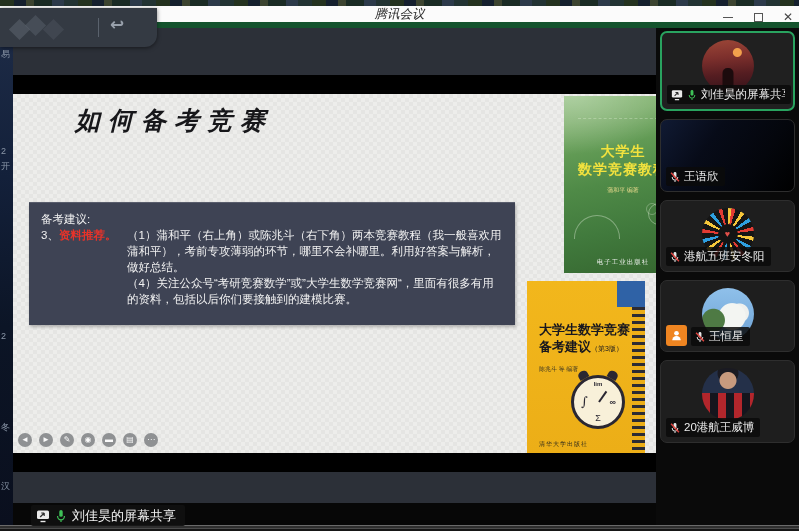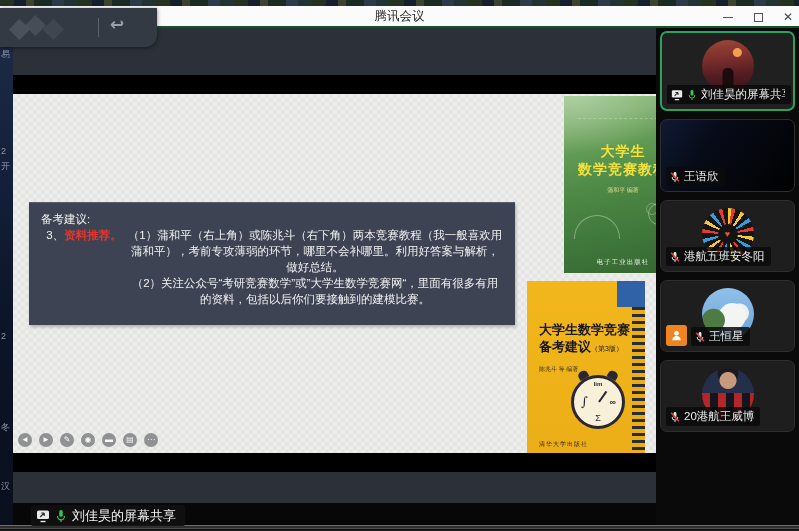--- a/index.html
+++ b/index.html
@@ -6,21 +6,21 @@
   html,body { width:799px; height:531px; background:#000; overflow:hidden;
     font-family:"Liberation Sans","DejaVu Sans",sans-serif; }
   #root { position:relative; width:799px; height:531px; background:#0a0a0a; overflow:hidden; }
 
   
   .noise { position:absolute; left:0; top:0; width:799px; height:6px;
     background:repeating-linear-gradient(90deg,#24321f 0 14px,#15202e 14px 26px,#3c4430 26px 34px,#1a2b24 34px 52px,#2c3a4a 52px 64px,#233 64px 78px); }
 
   
   .titlebar { position:absolute; left:0; top:6px; width:799px; height:22px; background:#fbfbfb;
-    display:flex; align-items:center; justify-content:center; border-bottom:2px solid #14532d; }
+    display:flex; align-items:center; justify-content:center; border-bottom:6px solid #14532d;font-style:italic; }
   .titlebar .title { font-size:12.5px; color:#2b2b2b; }
   .winctrl { position:absolute; right:4px; top:0; height:22px; display:flex; align-items:center; gap:16px; }
   .winctrl .wc { width:14px; height:14px; display:flex; align-items:center; justify-content:center; cursor:default; }
   .wc-min i { display:block; width:10px; height:0; border-bottom:1.5px solid #555; }
   .wc-max i { display:block; width:9px; height:9px; border:1.4px solid #555; }
   .wc-close { font-size:12px; color:#444; line-height:14px; }
 
   
   .floatbar { position:absolute; left:0; top:8px; width:157px; height:39px; background:#343a43;
     border-radius:0 0 12px 0; z-index:40; box-shadow:0 1px 4px rgba(0,0,0,.5);
@@ -48,21 +48,21 @@
     background-image:
       linear-gradient(45deg, rgba(0,0,0,.035) 25%, transparent 25%, transparent 75%, rgba(0,0,0,.035) 75%),
       linear-gradient(45deg, rgba(0,0,0,.035) 25%, transparent 25%, transparent 75%, rgba(0,0,0,.035) 75%);
     background-size:8px 8px; background-position:0 0,4px 4px; overflow:hidden; }
   .slide-title { position:absolute; left:62px; top:10px; font-family:"DejaVu Serif","Liberation Serif",serif;
     font-style:italic; font-weight:bold; font-size:25px; letter-spacing:8px; color:#17171a; }
 
   .advicebox { position:absolute; left:16px; top:108px; width:486px; height:123px; background:#3e4354;
     border-top:1px solid rgba(255,255,255,.14); box-shadow:1px 2px 3px rgba(0,0,0,.25);
     color:#f2f2f2; font-size:11.5px; line-height:16px; padding:8px 12px; }
-  .advicebox .rowflex { display:flex;text-align:center; }
+  .advicebox .rowflex { display:flex; }
   .advicebox .itemcol { flex:0 0 86px; }
   .advicebox .highlight { color:#e8332a; font-weight:bold; }
   .advicebox .points { flex:1; }
 
   
   .book { position:absolute; width:118px; overflow:hidden; }
   .book1 { left:514px; top:2px; height:177px;
     background:
       radial-gradient(ellipse 150% 55% at 8% 0%, rgba(255,255,255,.28), transparent 60%),
       linear-gradient(168deg,#8fbe7d 0%,#7fb06e 14%,#619a54 30%,#4f8a47 48%,#417a3d 72%,#35662f 100%); margin-left: 37px; }
@@ -114,21 +114,21 @@
   .share-banner .txt { color:#f2f2f2; font-size:13px; }
 
   
   .sidebar { position:absolute; left:656px; top:28px; width:143px; height:497px; background:#0a0a0a; }
   .tile { position:absolute; left:4px; width:135px; background:#1e1e1e; border:1px solid #2e2e2e;
     border-radius:7px; overflow:hidden; }
   .tile-1 { top:3px;   height:80px; border:2px solid #29a35f; background:#202020; }
   .tile-2 { top:91px;  height:73px; background:linear-gradient(125deg,#101a33 0%,#070b18 35%,#04060c 70%,#000 100%); }
   .tile-3 { top:172px; height:72px; }
   .tile-4 { top:252px; height:72px; }
-  .tile-5 { top:332px; height:72px; }
+  .tile-5 { top:332px; height:83px; }
   .tile-6 { top:412px; height:70px; }
   .avatar { position:absolute; left:50%; transform:translateX(-50%); top:7px; width:52px; height:52px;
     border-radius:50%; overflow:hidden; }
   .av1 { background:
       radial-gradient(circle at 68% 24%, #f2a04c 0 4px, rgba(242,160,76,0) 5px),
       linear-gradient(175deg,#9c4637 0%,#7c2f2c 35%,#551d21 65%,#33121a 100%); }
   .av1::after { content:""; position:absolute; left:50%; bottom:4px; transform:translateX(-50%);
       width:11px; height:20px; border-radius:5px 5px 2px 2px; background:#1c0b0d; }
   .av3 { background:repeating-conic-gradient(from 8deg,#e23b33 0deg 9deg,#151515 9deg 22deg,#f5c63a 22deg 31deg,#151515 31deg 44deg,#2e9fe0 44deg 53deg,#151515 53deg 66deg); }
   .av3::before { content:""; position:absolute; inset:16px; border-radius:50%; background:#141414; }
@@ -201,28 +201,29 @@
     <span style="top:132px">开</span>
     <span style="top:303px">2</span>
     <span style="top:393px">冬</span>
     <span style="top:452px">汉</span>
   </div>
 
   <div class="stage">
     <div class="bar-top"></div>
 
     <div class="slide">
+      <div class="slide-title">如何备考竞赛</div>
 
       <div class="advicebox">
         <div>备考建议:</div>
         <div class="rowflex">
           <div class="itemcol"><span>3、</span><span class="highlight">资料推荐。</span></div>
           <div class="points">
             <div>（1）蒲和平（右上角）或陈兆斗（右下角）两本竞赛教程（我一般喜欢用蒲和平），考前专攻薄弱的环节，哪里不会补哪里。利用好答案与解析，做好总结。</div>
-            <div>（2）关注公众号“考研竞赛数学”或”大学生数学竞赛网“，里面有很多有用的资料，包括以后你们要接触到的建模比赛。</div>
+            <div>（4）关注公众号“考研竞赛数学”或”大学生数学竞赛网“，里面有很多有用的资料，包括以后你们要接触到的建模比赛。</div>
           </div>
         </div>
       </div>
 
       <div class="book book1">
         <span class="tag"></span>
         <span class="b1-form"></span>
         <div class="btitle">
           <div>大学生</div>
           <div>数学竞赛教程</div>

